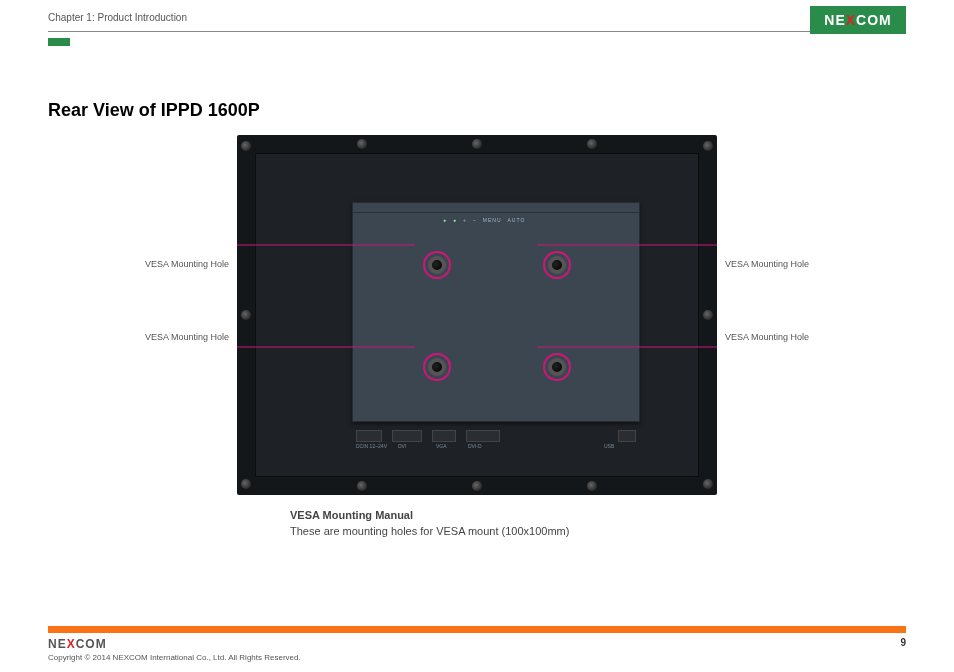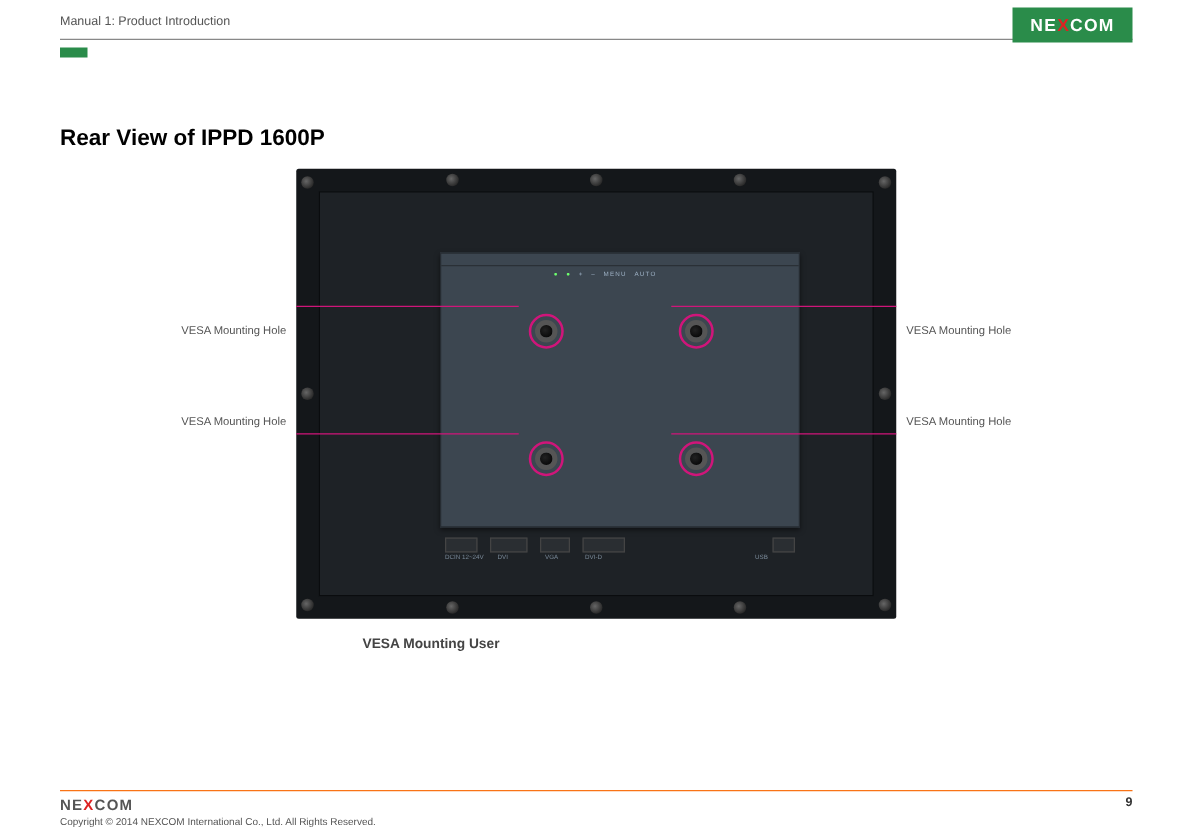--- a/index.html
+++ b/index.html
@@ -142,21 +142,21 @@
     color:#444;
   }
   .caption-title {
     font-weight:700;
     margin-bottom:4px;
   }
   
   .footer {
     position:absolute;
     left:48px; right:48px; bottom:10px;
-    border-top:1px solid #f97316;
+    border-top:7px solid #f97316;
     padding-top:4px;
     display:flex;
     justify-content:space-between;
     align-items:flex-start;
     font-size:8px;
     color:#555;
   }
   .logo-bottom {
     font-weight:700; color:#555; font-size:12px; letter-spacing:1px;
     margin-bottom:2px;
@@ -177,21 +177,21 @@
     position:absolute; top:14px; left:90px;
     font-size:5px; color:#9fb3c7; letter-spacing:1px;
     display:flex; gap:6px;
   }
   .led-strip .dot{ color:#6dff6d; }
 </style>
 </head>
 <body>
 
 <div class="header">
-  <div class="chapter-line">Manual 1: Product Introduction</div>
+  <div class="chapter-line">Chapter 1: Product Introduction</div>
   <div class="header-rule"></div>
   <div class="chapter-accent"></div>
   <div class="logo-top">
     <span>NE</span>
       <span class="x">X</span>
       <span>COM</span>
   </div>
 </div>
 
 <h2 class="page-title">Rear View of IPPD 1600P</h2>
@@ -262,21 +262,22 @@
   </div>
 
   <div class="label-col right">
     <div>VESA Mounting Hole</div>
     <div>VESA Mounting Hole</div>
   </div>
 
 </div>
 
 <div class="caption-block">
-  <div class="caption-title">VESA Mounting User</div>
+  <div class="caption-title">VESA Mounting Manual</div>
+  <div>These are mounting holes for VESA mount (100x100mm)</div>
 </div>
 
 <div class="footer">
   <div>
     <div class="logo-bottom">
       <span>NE</span><span class="x">X</span><span>COM</span>
     </div>
     <div>Copyright © 2014 NEXCOM International Co., Ltd. All Rights Reserved.</div>
   </div>
   <div class="footer-center">9</div>

